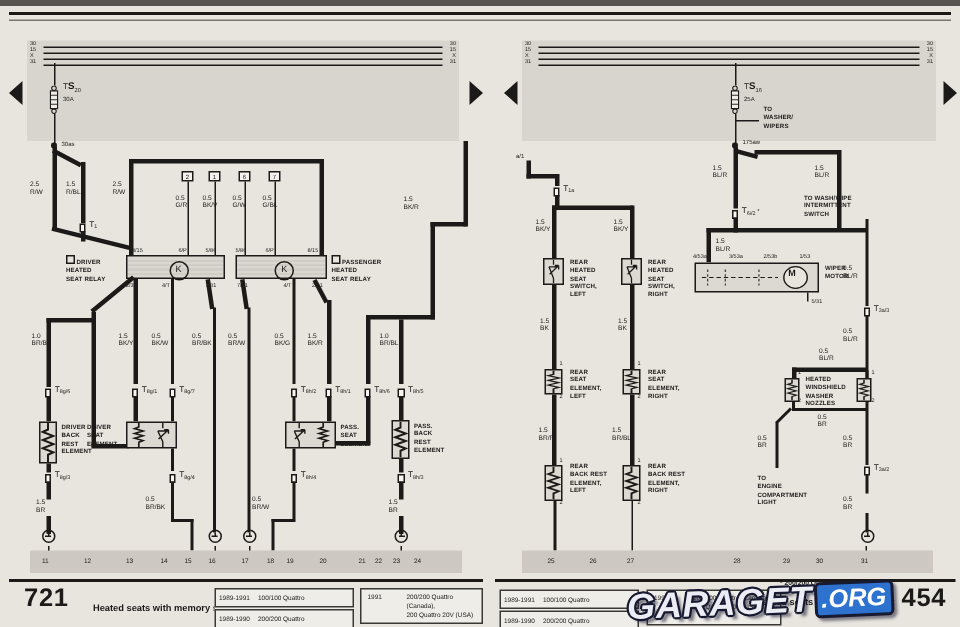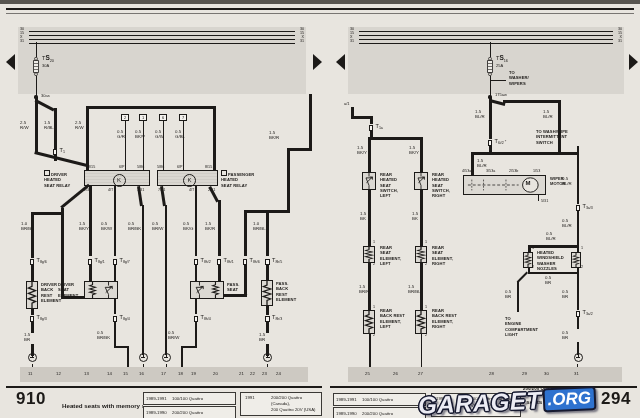--- a/index.html
+++ b/index.html
@@ -498,21 +498,21 @@
         <span style="position: absolute; left: 70px; top: 4.5px; font-size: 4.3px; line-height: 1;">27</span>
         <span style="position: absolute; left: 141px; top: 4.5px; font-size: 4.3px; line-height: 1;">28</span>
         <span style="position: absolute; left: 174px; top: 4.5px; font-size: 4.3px; line-height: 1;">29</span>
         <span style="position: absolute; left: 196px; top: 4.5px; font-size: 4.3px; line-height: 1;">30</span>
         <span style="position: absolute; left: 226px; top: 4.5px; font-size: 4.3px; line-height: 1;">31</span>
       </div>
       <div class="el lab" style="left: 520px; top: 386px; font-size: 4.5px; font-weight: bold;">* 200/200 Quattro only</div>
     </div>
 
   <div class="frule" style="left:6px;top:386px;width:316px;"></div>
-  <div class="pageno" style="left:16px;top:389px;">910</div>
+  <div class="pageno" style="left:16px;top:389px;">721</div>
   <div class="caption" style="left:62px;top:402px;">Heated seats with memory seat</div>
   <div class="legend" style="left:143px;top:392px;width:93px;">
     <div class="lrow">
         <span class="lyear">1989-1991</span>
         <span>100/100 Quattro</span>
       </div>
     <div class="lrow">
         <span class="lyear">1989-1990</span>
         <span>200/200 Quattro</span>
       </div>
@@ -533,19 +533,19 @@
         <span class="lyear">1989-1990</span>
         <span>200/200 Quattro</span>
       </div>
   </div>
   <div class="legend2" style="left:431px;top:393px;width:90px;">
     <span class="lyear">1991</span>
       <span class="lmodel">200/200 Quattro (Canada),
 200 Quattro 20V (USA)</span>
   </div>
   <div class="caption" style="left:504px;top:398px;">Heated seats with memory seat</div>
-  <div class="pageno" style="left:601px;top:389px;">294</div>
+  <div class="pageno" style="left:601px;top:389px;">454</div>
 
   <div id="wm">
     <span class="wm1">GARAGET</span>
       <span class="wm2">.ORG</span>
   </div>
 </div>
 
 </body></html>

